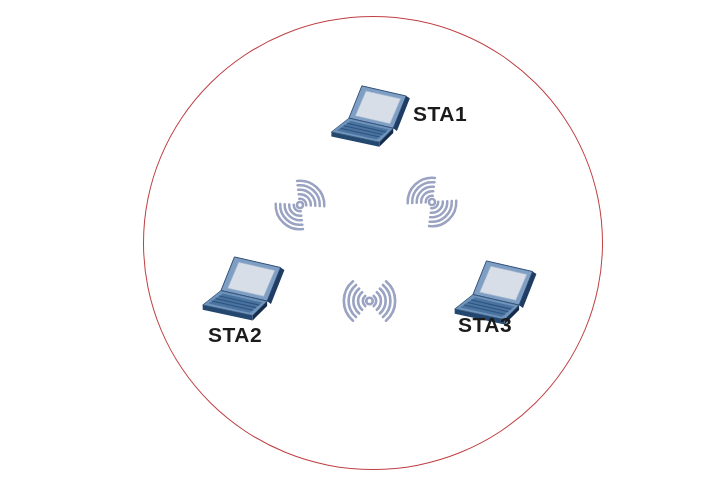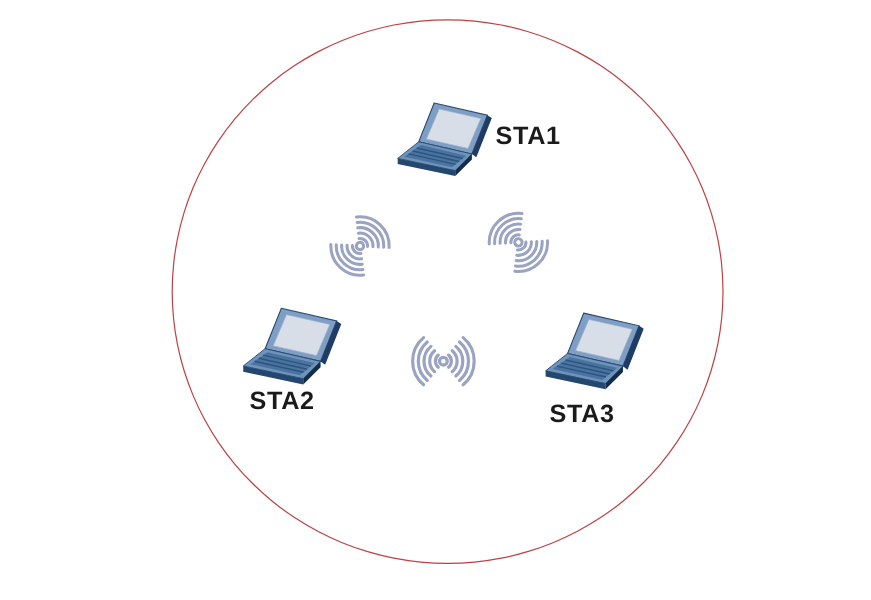--- a/index.html
+++ b/index.html
@@ -25,21 +25,21 @@
 
   .node-label {
     color: #1b1b1b;
     font-size: 21px;
     font-weight: 700;
     letter-spacing: 0.5px;
     white-space: nowrap;
   }
   #label-sta1 { left: 413px; top: 102px; }
   #label-sta2 { left: 208px; top: 323px; }
-  #label-sta3 { left: 458px; top: 334px; }
+  #label-sta3 { left: 458px; top: 313px; }
 
   #laptop-sta1 { left: 324px; top: 82px;  width: 96px;  height: 76px; }
   #laptop-sta2 { left: 195px; top: 253px; width: 100px; height: 79px; }
   #laptop-sta3 { left: 447px; top: 257px; width: 100px; height: 79px; }
 
   .wifi { transform-origin: 50% 50%; }
   #wifi-left   { left: 255px; top: 182px; width: 90px; height: 46px; transform: rotate(-47deg); }
   #wifi-right  { left: 387px; top: 179px; width: 90px; height: 46px; transform: rotate(47deg); }
   #wifi-bottom { left: 322px; top: 278px; width: 95px; height: 46px; }
 </style>

